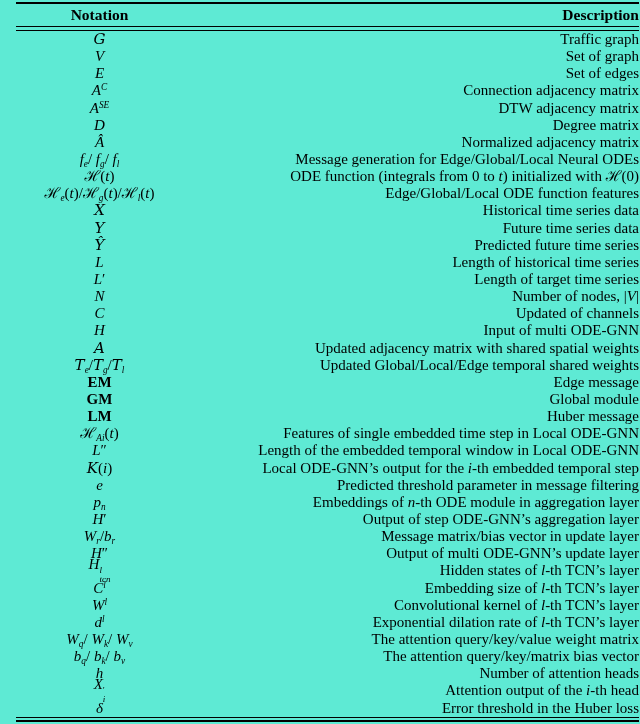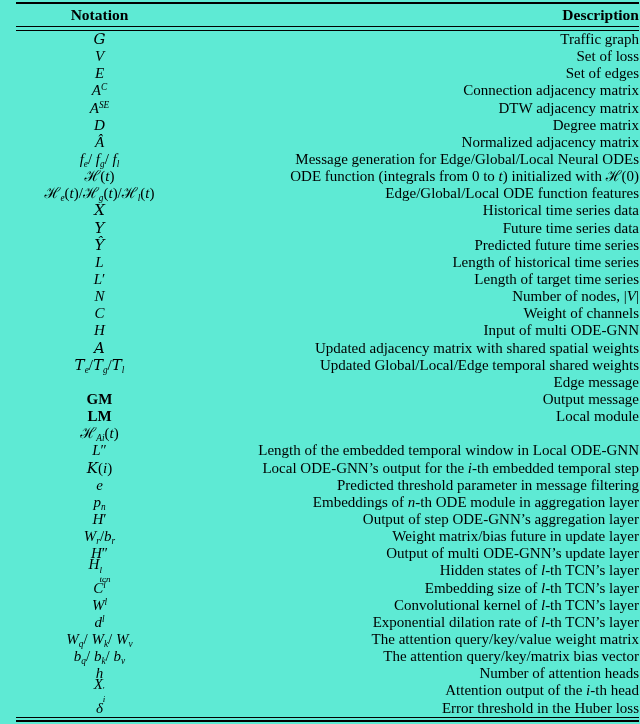--- a/index.html
+++ b/index.html
@@ -49,21 +49,21 @@
 
   <div class="rule-mid"></div>
 
   <div class="tbody">
       <div class="row">
         <div class="cell notation"><i class="cal">G</i></div>
         <div class="cell desc">Traffic graph</div>
       </div>
       <div class="row">
         <div class="cell notation"><i>V</i></div>
-        <div class="cell desc">Set of loss</div>
+        <div class="cell desc">Set of graph</div>
       </div>
       <div class="row">
         <div class="cell notation"><i>E</i></div>
         <div class="cell desc">Set of edges</div>
       </div>
       <div class="row">
         <div class="cell notation"><i>A</i><sup><i>C</i></sup></div>
         <div class="cell desc">Connection adjacency matrix</div>
       </div>
       <div class="row">
@@ -109,47 +109,49 @@
       <div class="row">
         <div class="cell notation"><i>L</i>′</div>
         <div class="cell desc">Length of target time series</div>
       </div>
       <div class="row">
         <div class="cell notation"><i>N</i></div>
         <div class="cell desc">Number of nodes, |<i>V</i>|</div>
       </div>
       <div class="row">
         <div class="cell notation"><i>C</i></div>
-        <div class="cell desc">Weight of channels</div>
+        <div class="cell desc">Updated of channels</div>
       </div>
       <div class="row">
         <div class="cell notation"><i>H</i></div>
         <div class="cell desc">Input of multi ODE-GNN</div>
       </div>
       <div class="row">
         <div class="cell notation"><i class="cal">A</i></div>
         <div class="cell desc">Updated adjacency matrix with shared spatial weights</div>
       </div>
       <div class="row">
         <div class="cell notation"><i class="cal">T</i><sub><i>e</i></sub>/<i class="cal">T</i><sub><i>g</i></sub>/<i class="cal">T</i><sub><i>l</i></sub></div>
         <div class="cell desc">Updated Global/Local/Edge temporal shared weights</div>
       </div>
       <div class="row">
+        <div class="cell notation"><b>EM</b></div>
         <div class="cell desc">Edge message</div>
       </div>
       <div class="row">
         <div class="cell notation"><b>GM</b></div>
-        <div class="cell desc">Output message</div>
+        <div class="cell desc">Global module</div>
       </div>
       <div class="row">
         <div class="cell notation"><b>LM</b></div>
-        <div class="cell desc">Local module</div>
+        <div class="cell desc">Huber message</div>
       </div>
       <div class="row">
         <div class="cell notation">ℋ<sub><i>Ai</i></sub>(<i>t</i>)</div>
+        <div class="cell desc">Features of single embedded time step in Local ODE-GNN</div>
       </div>
       <div class="row">
         <div class="cell notation"><i>L</i>″</div>
         <div class="cell desc">Length of the embedded temporal window in Local ODE-GNN</div>
       </div>
       <div class="row">
         <div class="cell notation"><i class="cal">K</i>(<i>i</i>)</div>
         <div class="cell desc">Local ODE-GNN’s output for the <i>i</i>-th embedded temporal step</div>
       </div>
       <div class="row">
@@ -159,21 +161,21 @@
       <div class="row">
         <div class="cell notation"><i>p</i><sub><i>n</i></sub></div>
         <div class="cell desc">Embeddings of <i>n</i>-th ODE module in aggregation layer</div>
       </div>
       <div class="row">
         <div class="cell notation"><i>H</i>′</div>
         <div class="cell desc">Output of step ODE-GNN’s aggregation layer</div>
       </div>
       <div class="row">
         <div class="cell notation"><i>W</i><sub><i>r</i></sub>/<i>b</i><sub><i>r</i></sub></div>
-        <div class="cell desc">Weight matrix/bias future in update layer</div>
+        <div class="cell desc">Message matrix/bias vector in update layer</div>
       </div>
       <div class="row">
         <div class="cell notation"><i>H</i>″</div>
         <div class="cell desc">Output of multi ODE-GNN’s update layer</div>
       </div>
       <div class="row">
         <div class="cell notation"><i>H</i><span class="stk">
             <span><i>l</i></span>
             <span><i>tcn</i></span>
           </span></div>

